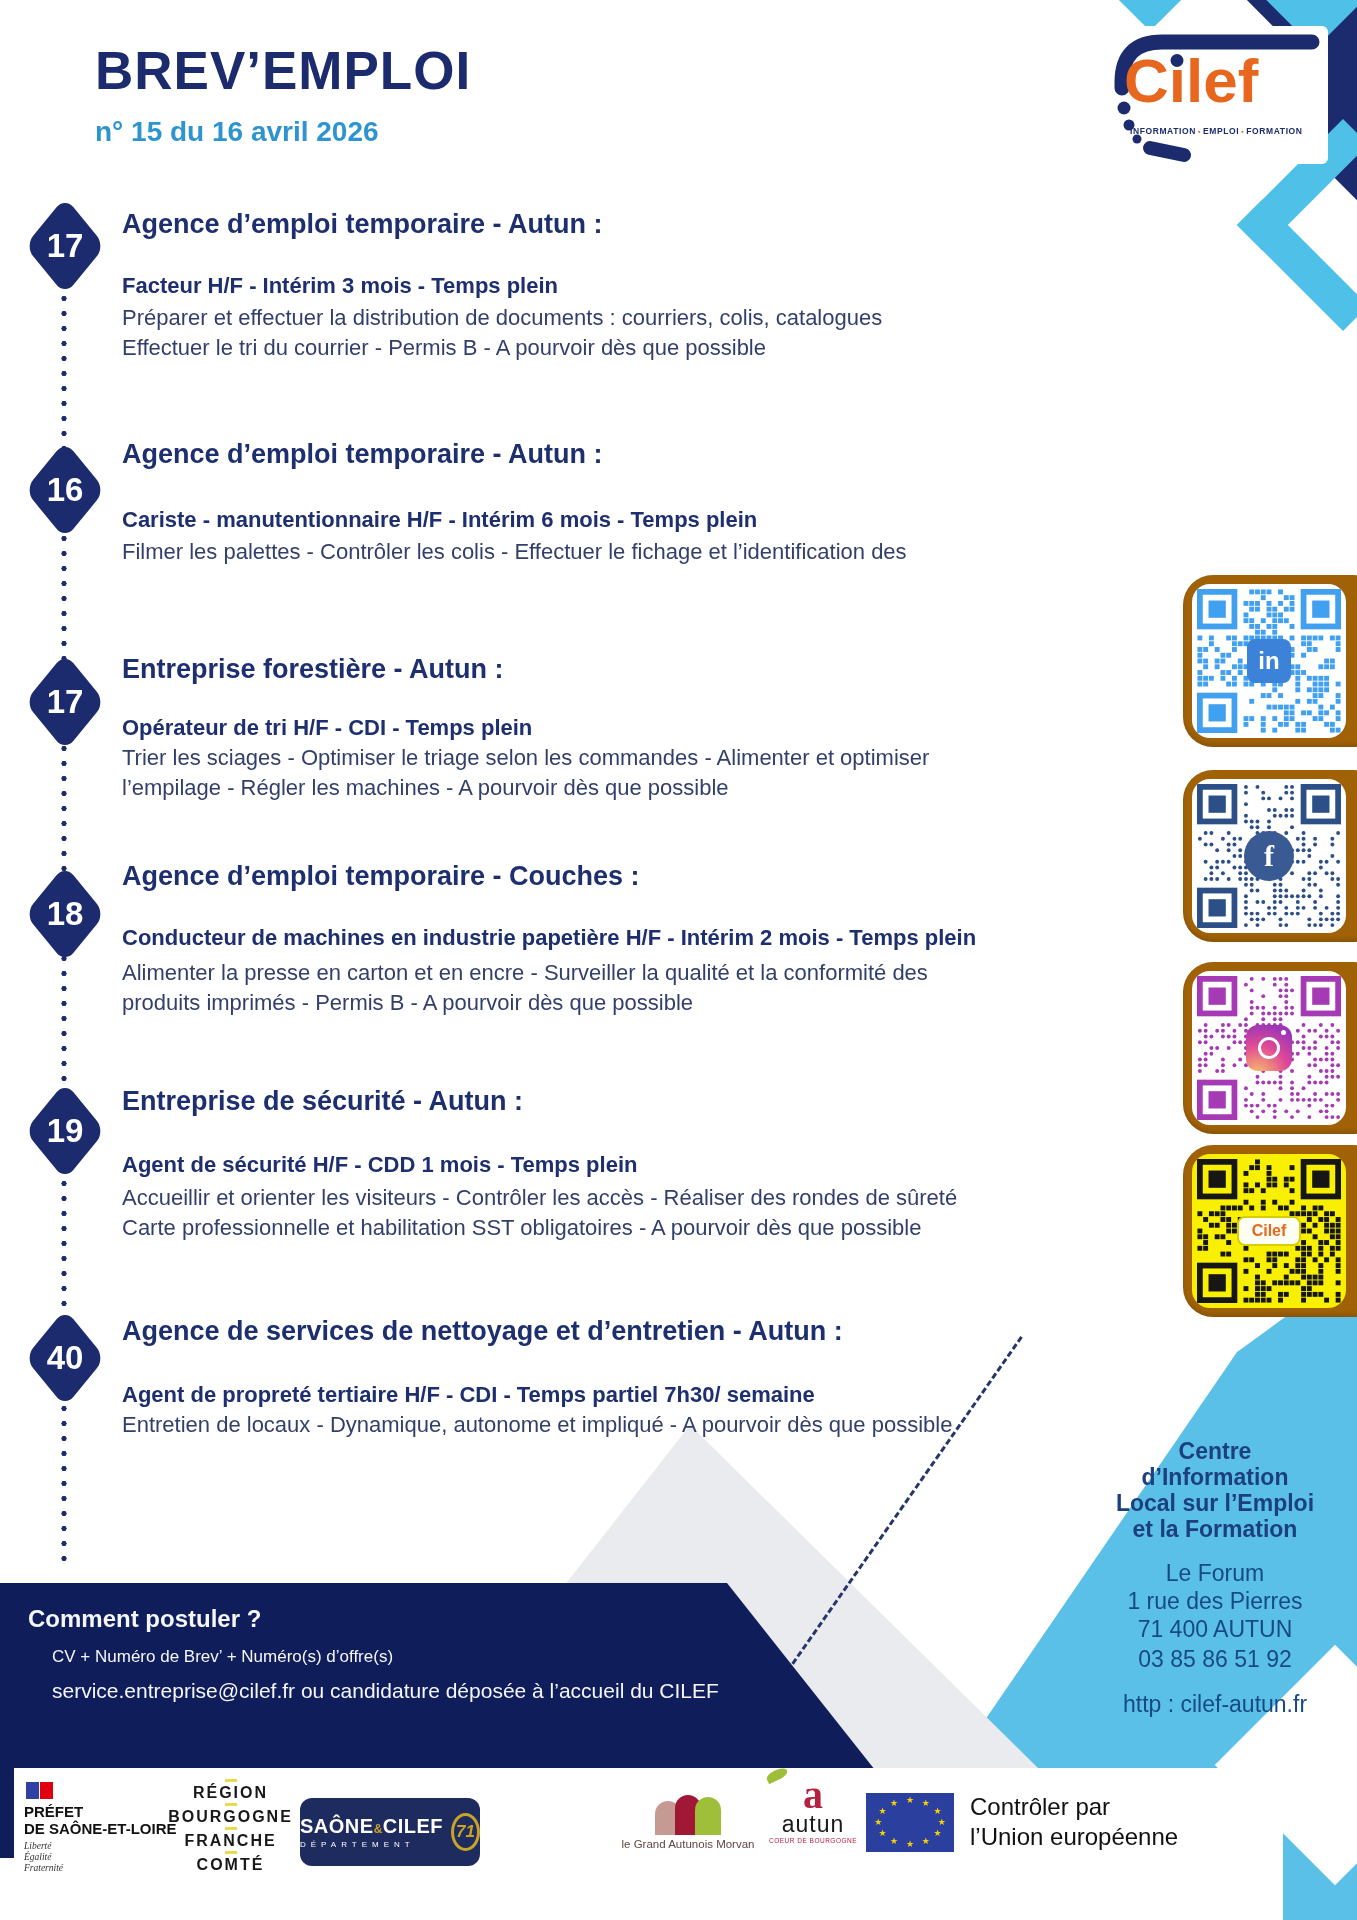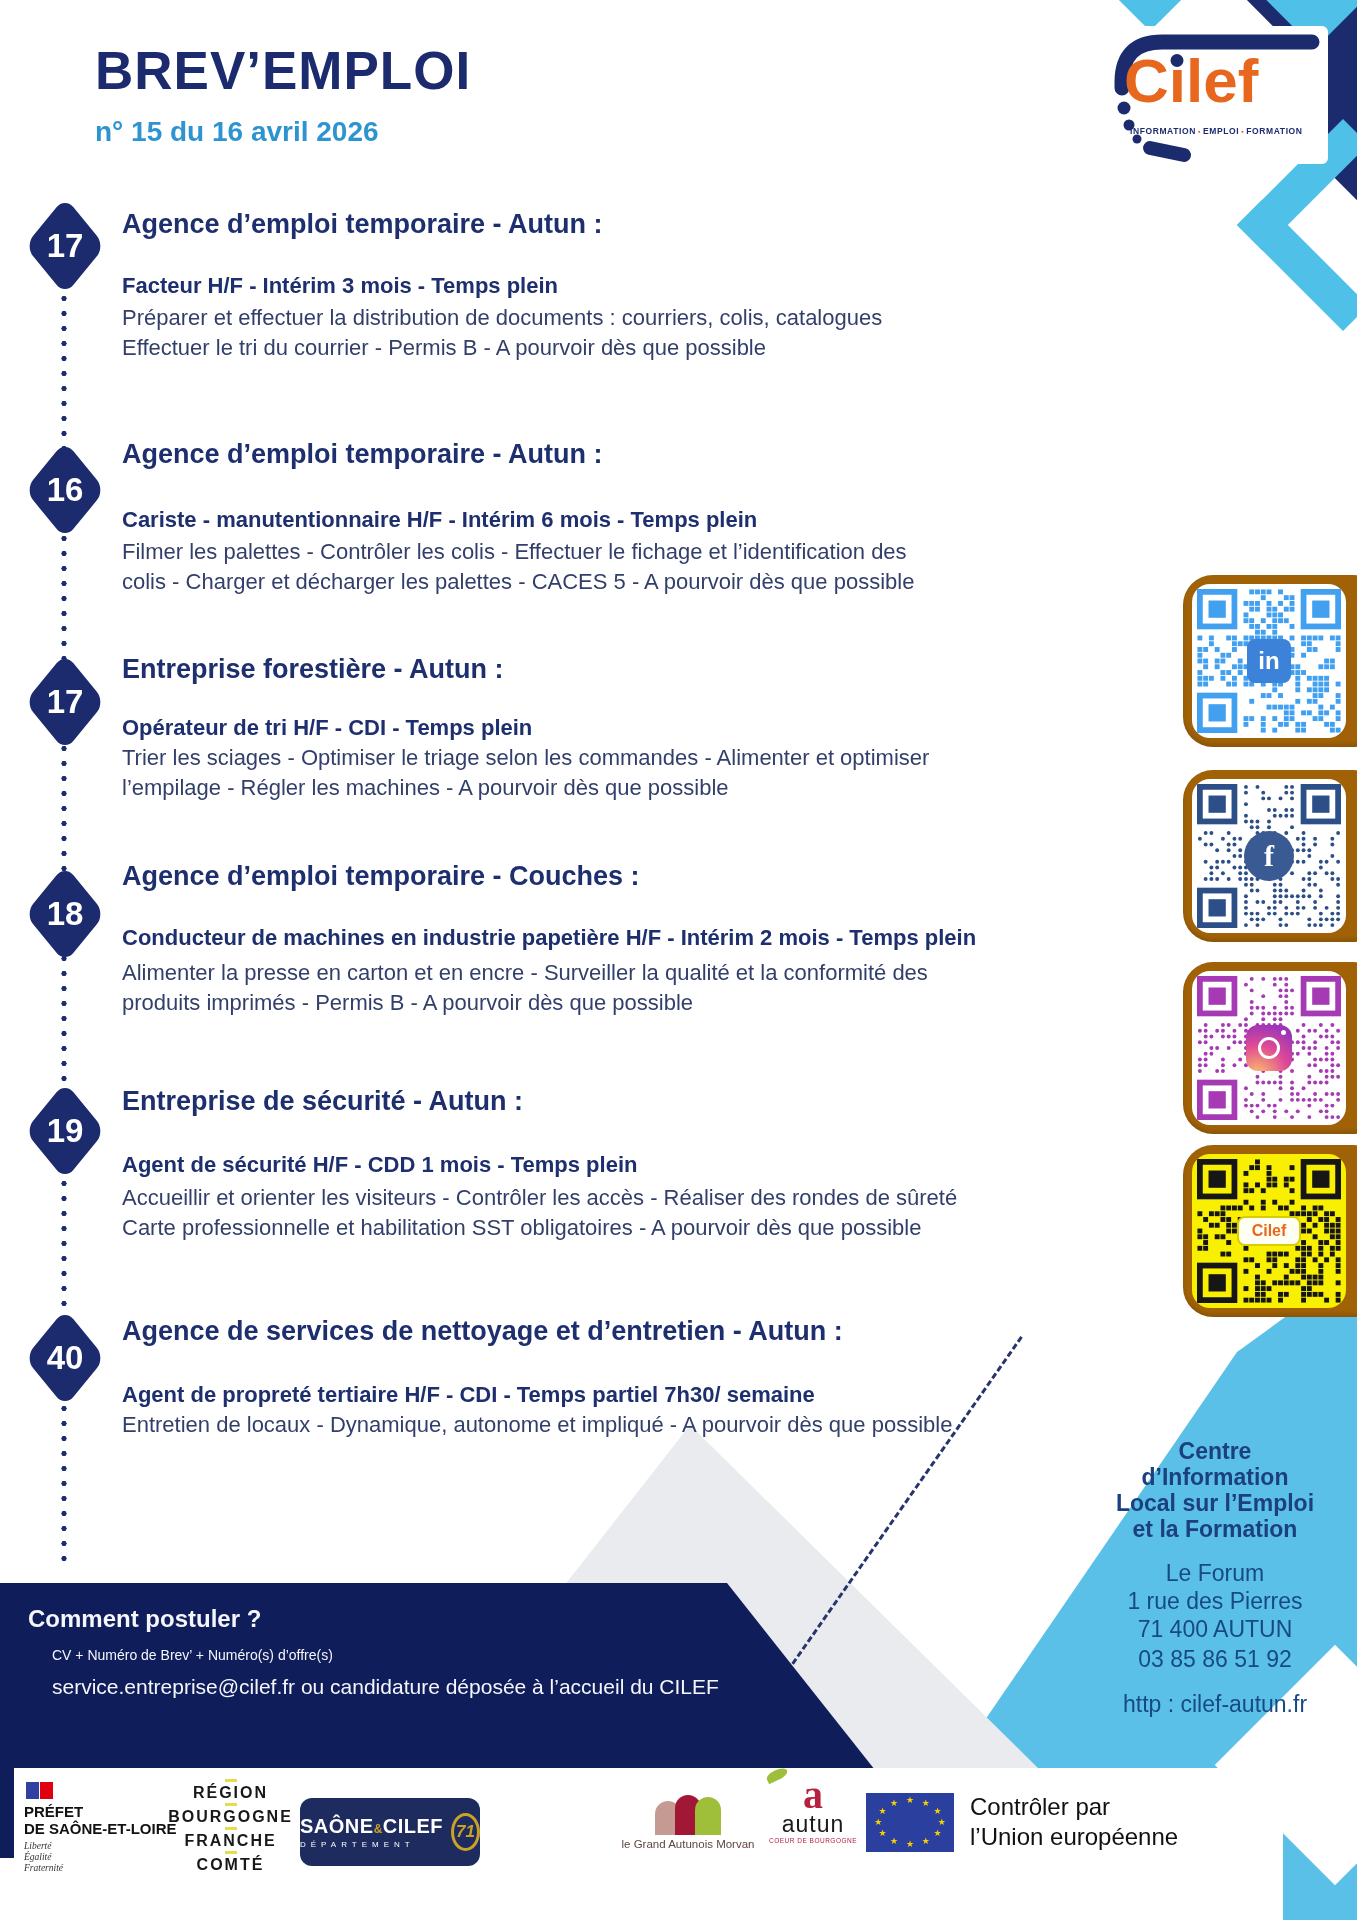--- a/index.html
+++ b/index.html
@@ -79,21 +79,21 @@
   
   .contact{position:absolute;left:1080px;top:1438px;width:270px;text-align:center;z-index:3;
            color:#174a85}
   .c-org{font-size:23px;font-weight:700;line-height:26px;color:#1c3f7d}
   .c-addr{margin-top:17px;font-size:23px;line-height:28px}
   .c-phone{margin-top:3px;font-size:23px}
   .c-web{margin-top:18px;font-size:23px}
   
   .apply{position:absolute;left:28px;top:1605px;z-index:3;color:#f4f6fa}
   .a-head{font-size:24px;font-weight:700}
-  .a-l1{margin:14px 0 0 24px;font-size:14px}
+  .a-l1{margin:14px 0 0 24px;font-size:17px}
   .a-l2{margin:12px 0 0 24px;font-size:21px}
   
   .footer-panel{position:absolute;left:14px;top:1768px;width:1269px;height:152px;background:#fff;z-index:2}
   .partner{position:absolute;z-index:3}
   .pf-flag{display:flex;gap:1px;margin:0 0 4px 2px}
   .pf-flag i{width:13px;height:17px;display:block}
   .pf-t{font-size:15px;font-weight:700;color:#111;line-height:17px}
   .pf-m{margin-top:4px;font-family:"Liberation Serif",serif;font-style:italic;font-size:9.5px;
         color:#333;line-height:11px}
   .region{display:flex;flex-direction:column;align-items:center}
@@ -172,21 +172,20 @@
   </div>
 
   <div class="diamond" style="top:443px">
       <span class="dshape"></span>
       <span class="dnum">16</span>
     </div>
   <div class="lh" style="top:439px">Agence d’emploi temporaire - Autun :</div>
   <div class="lt" style="top:507px">Cariste - manutentionnaire H/F - Intérim 6 mois - Temps plein</div>
   <div class="lb" style="top:537px">
     <div>Filmer les palettes - Contrôler les colis - Effectuer le fichage et l’identification des</div>
-      <div>colis - Charger et décharger les palettes - CACES 5 - A pourvoir dès que possible</div>
   </div>
 
   <div class="diamond" style="top:655px">
       <span class="dshape"></span>
       <span class="dnum">17</span>
     </div>
   <div class="lh" style="top:654px">Entreprise forestière - Autun :</div>
   <div class="lt" style="top:715px">Opérateur de tri H/F - CDI - Temps plein</div>
   <div class="lb" style="top:743px">
     <div>Trier les sciages - Optimiser le triage selon les commandes - Alimenter et optimiser</div>

